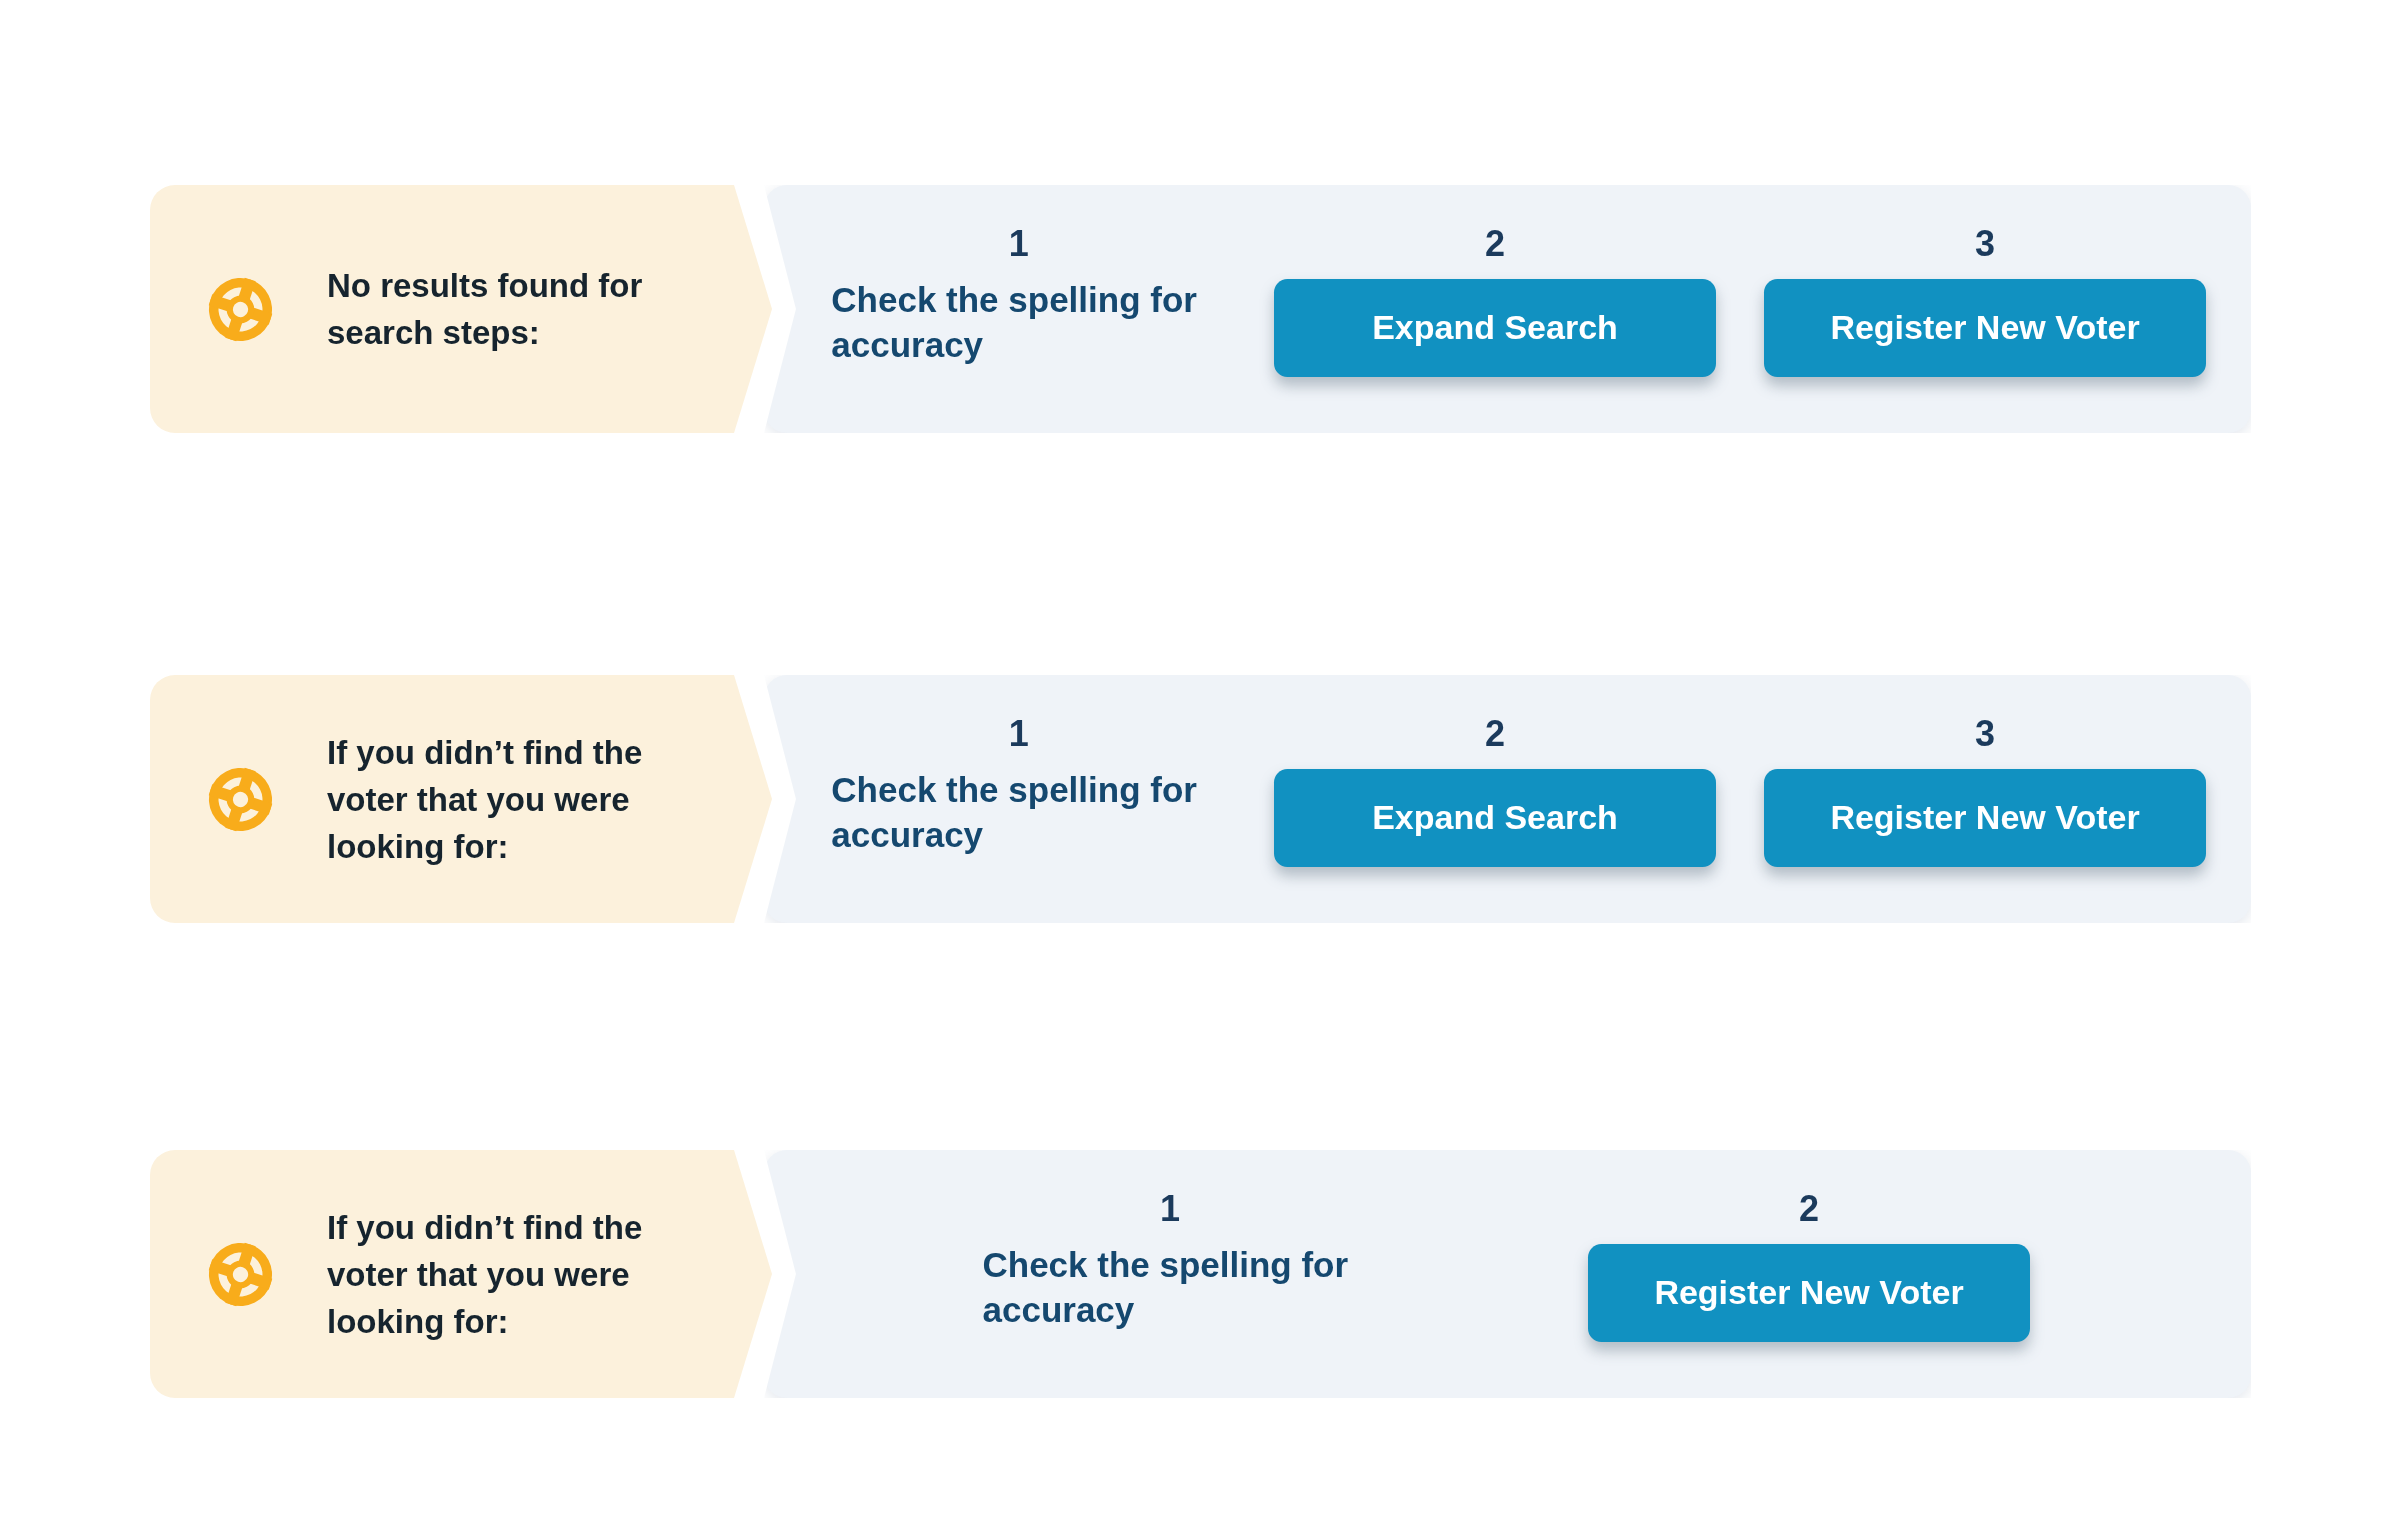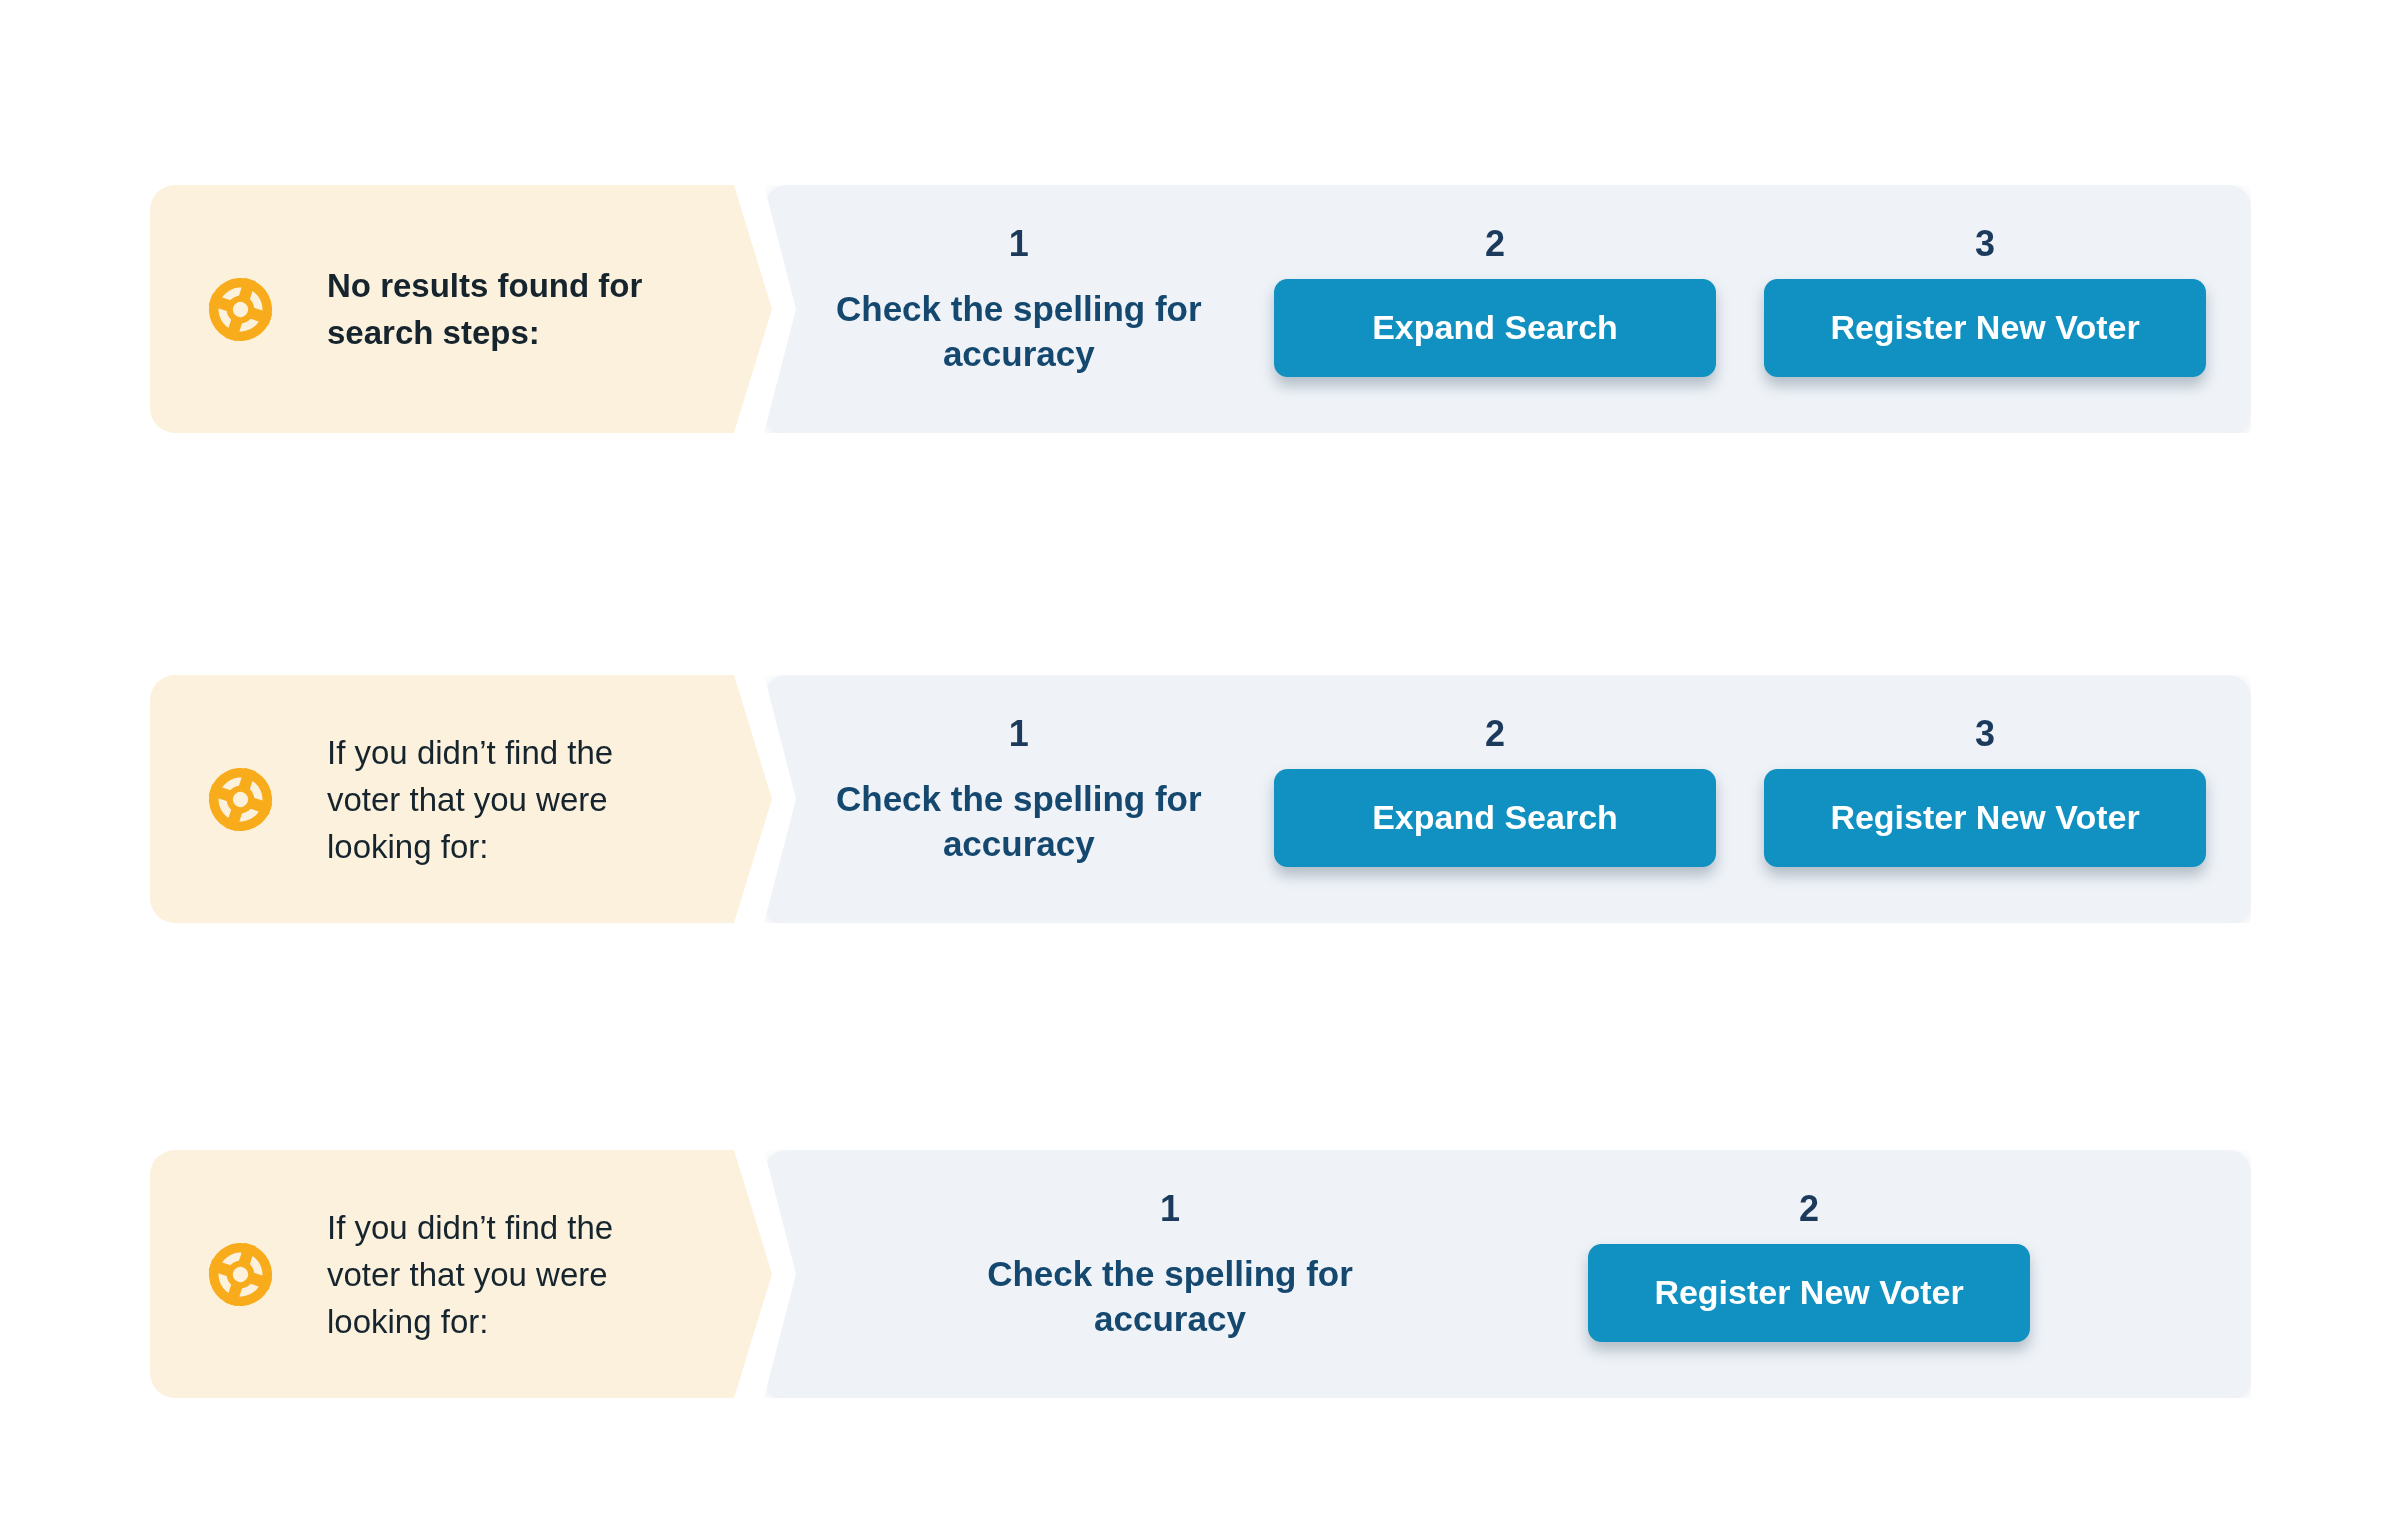--- a/index.html
+++ b/index.html
@@ -23,40 +23,40 @@
   
   .callout{
     position:absolute;left:150px;top:0;width:622px;height:100%;
     background:var(--callout-bg);
     border-radius:25px 0 0 25px;
     clip-path:polygon(0 0, calc(100% - 38px) 0, 100% 50%, calc(100% - 38px) 100%, 0 100%);
     display:flex;align-items:center;
     padding-left:58px;box-sizing:border-box;
   }
   .callout-icon{flex:0 0 auto;margin-right:54px;display:block;}
-  .callout-text{font-size:33px;line-height:47px;font-weight:400;color:var(--intro-text);}
+  .callout-text{font-size:33px;line-height:47px;font-weight:700;color:var(--intro-text);}
   .row-emphasis .callout-text{font-weight:600;}
 
   
   .panel{
     position:absolute;left:764px;top:0;width:1487px;height:100%;
     background:var(--panel-bg);
     border-radius:23px;
     clip-path:polygon(0 0, 100% 0, 100% 100%, 0 100%, 32px 50%);
     filter:drop-shadow(0 4.8px 7.7px rgba(190,200,212,.45));
   }
 
   .step{
     position:absolute;top:0;height:100%;width:500px;
     display:flex;flex-direction:column;align-items:center;
     padding-top:37px;box-sizing:border-box;
   }
   .step-num{font-size:36px;line-height:44px;font-weight:700;color:var(--step-number);}
   .step-text{
-    margin-top:20px;width:375px;text-align:center;
+    margin-top:11px;width:375px;
     font-size:35px;line-height:45px;font-weight:700;color:var(--step-text);
   }
   .btn{
     margin-top:12.5px;min-width:442px;height:98px;
     padding:0 54px;box-sizing:border-box;
     border:none;border-radius:13.4px;
     background:var(--button-bg);color:var(--button-text);
     font-family:inherit;font-size:34px;font-weight:700;
     box-shadow:0 8.6px 13.4px rgba(90,110,125,.4);
     cursor:pointer;

